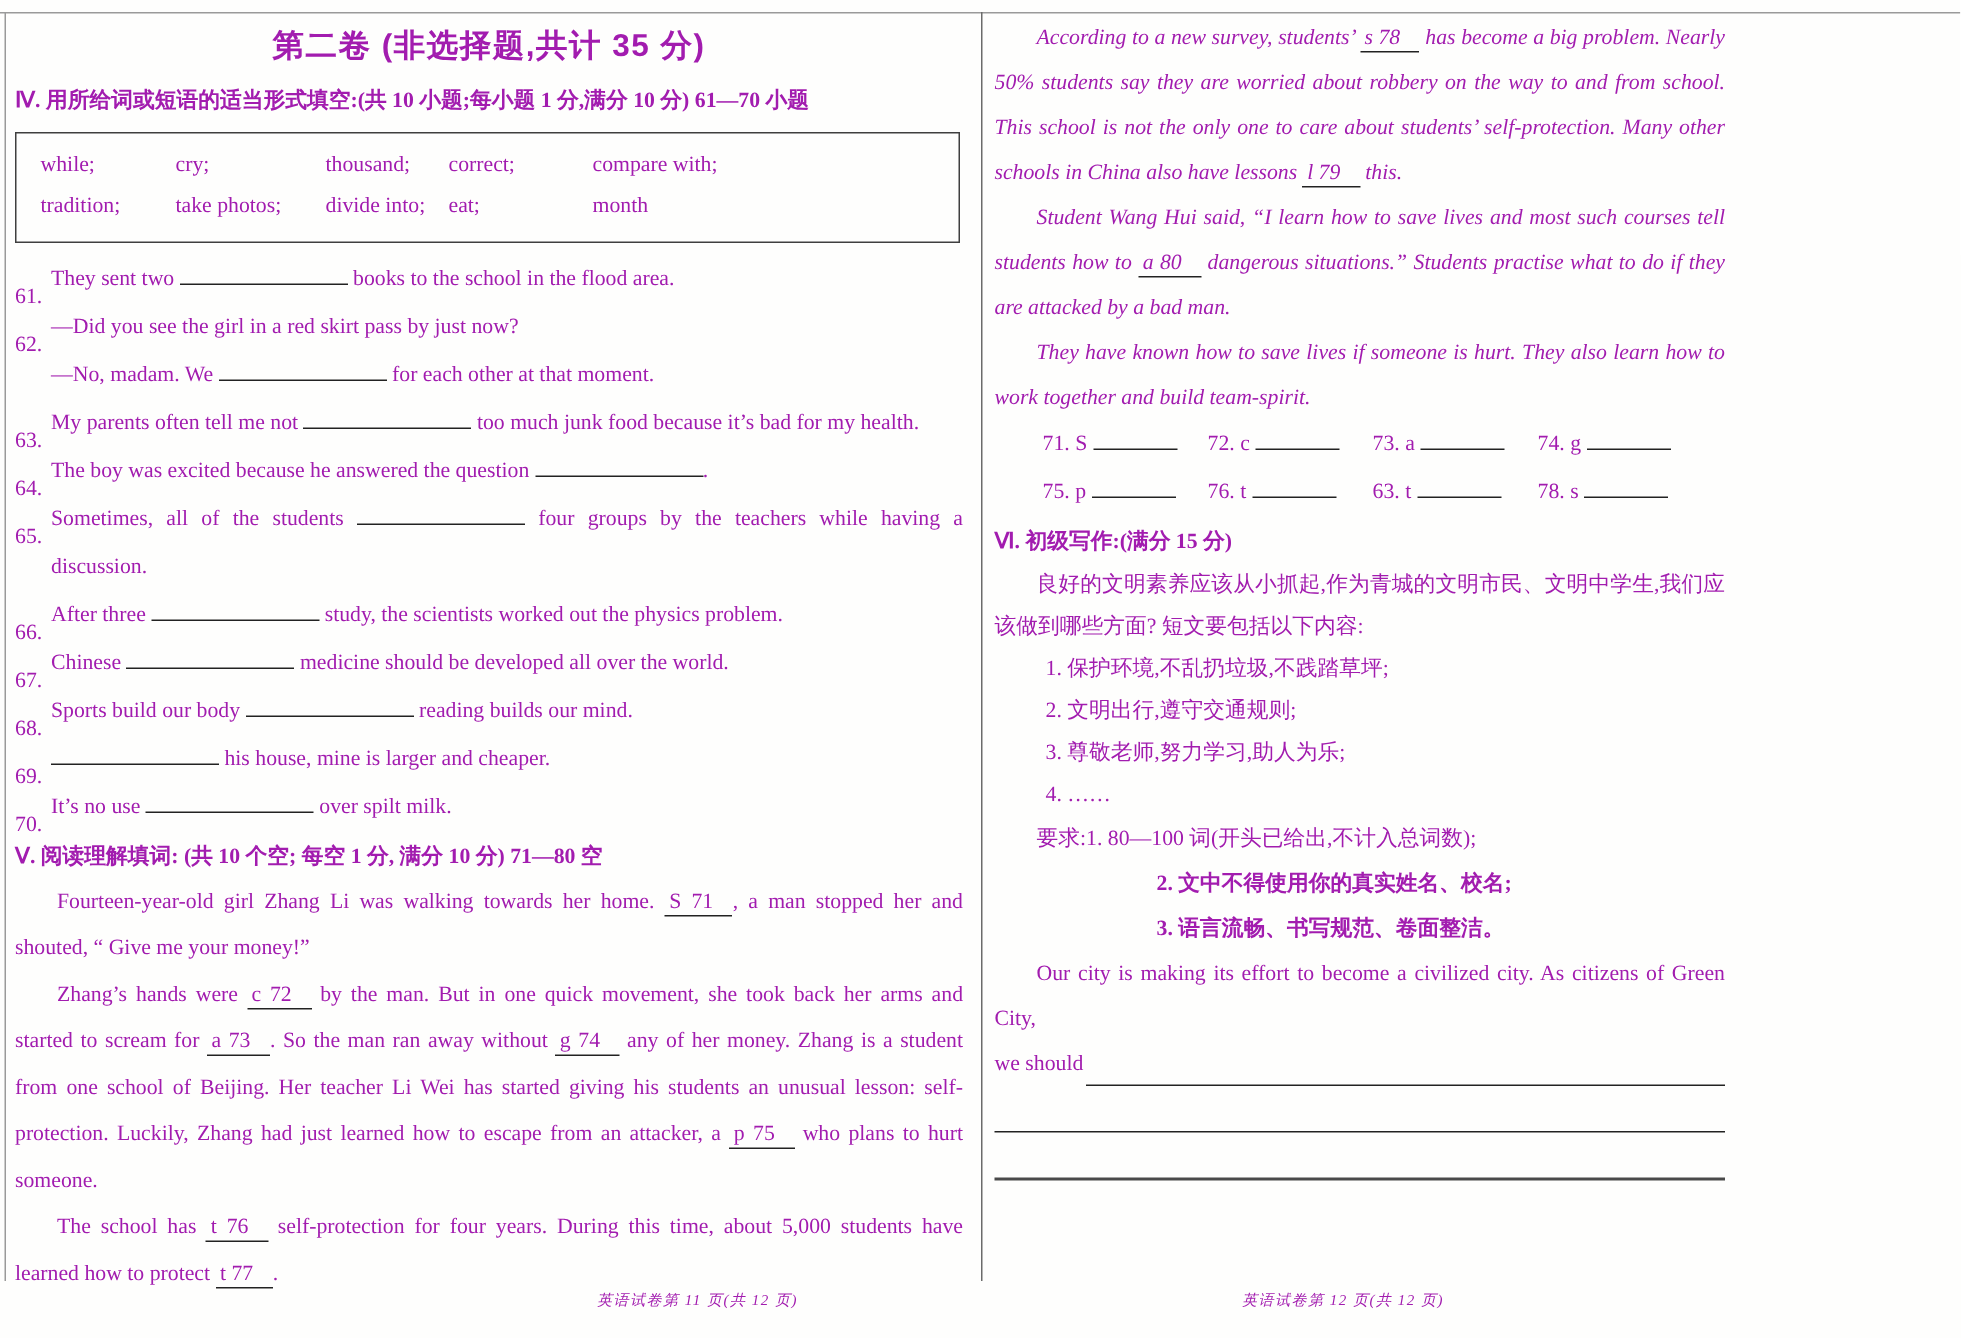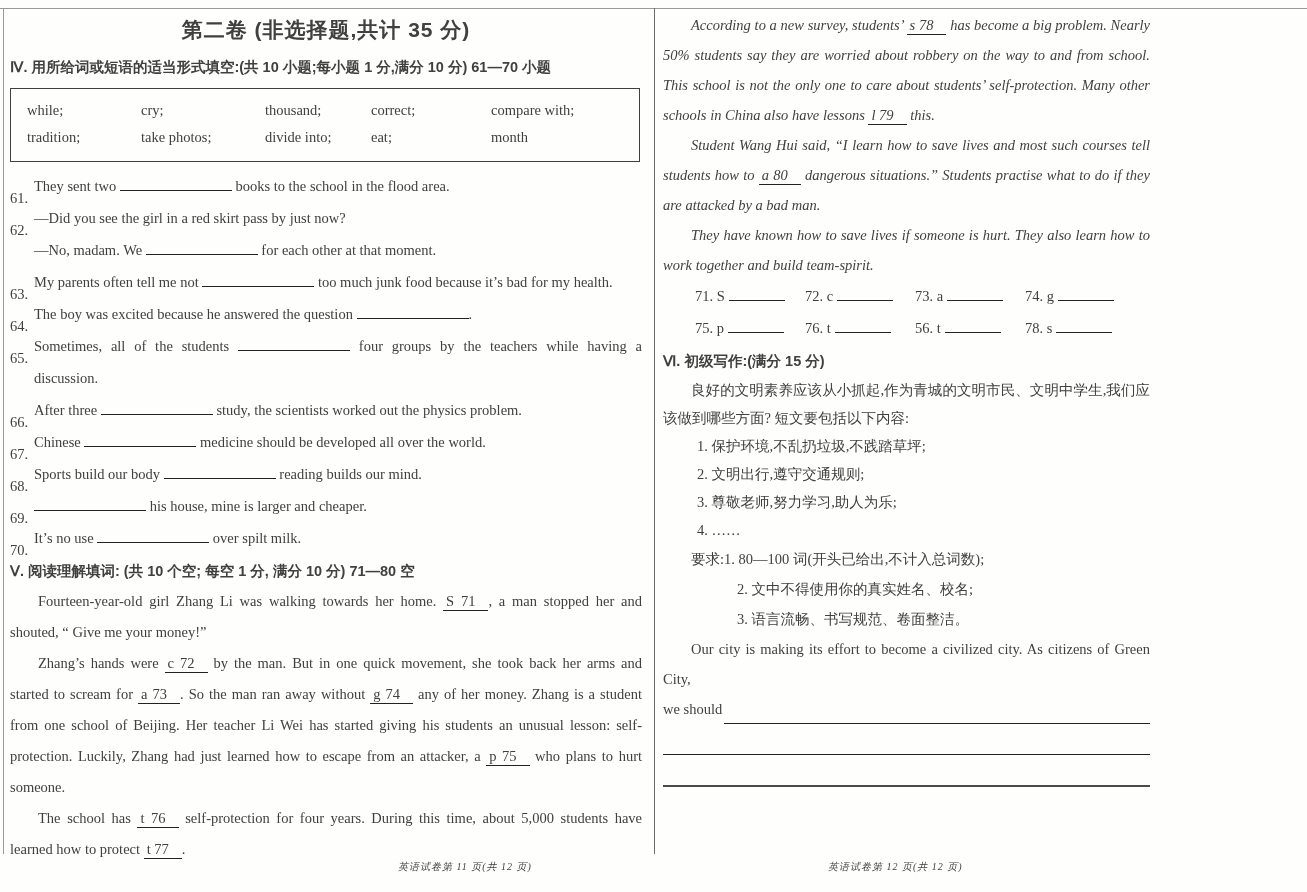--- a/index.html
+++ b/index.html
@@ -1,55 +1,55 @@
 <!DOCTYPE html>
 <html><head>
 <meta charset="utf-8">
 <style>
   html,body { margin:0; padding:0; background:#ffffff; }
   .sheet {
     position:relative; width:1307px; height:892px; overflow:hidden;
-    background:#fefefd; color:#404040;
+    background:#fefefd; color:#a21caf;
     font-family:"Liberation Serif", serif; font-size:14.5px;
   }
   .top-rule  { position:absolute; left:0; top:8px; width:1307px; height:1px; background:#9a9a9a; }
   .left-rule { position:absolute; left:3px; top:8px; width:1px; height:846px; background:#9a9a9a; }
   .divider   { position:absolute; left:654px; top:8px; width:1px; height:846px; background:#6b6b6b; }
 
   .col-left  { position:absolute; left:10px;  top:12px; width:632px; }
   .col-right { position:absolute; left:663px; top:10px; width:487px; }
 
   .title {
     text-align:center; font-family:"Liberation Sans", sans-serif;
     font-weight:bold; font-size:21px; margin:4px 0 10px 0; letter-spacing:1px;
   }
   .sec-head {
-    font-family:Liberation Sans, sans-serif; font-weight:bold;
+    font-family:Liberation Serif, serif; font-weight:bold;
     font-size:14.5px; line-height:26px; margin:4px 0 2px 0;
   }
   .word-box { border:1.5px solid #3f3f3f; margin:8px 2px 8px 0; padding:8px 4px 10px 16px; }
-  .word-row { display:grid; grid-template-columns:90px 100px 82px 96px auto; line-height:27px;gap:24px; }
+  .word-row { display:grid; grid-template-columns:90px 100px 82px 96px auto; line-height:27px; }
 
   .q { position:relative; padding-left:24px; line-height:32px; text-align:justify; }
   .q .qnum { position:absolute; left:0; top:12px; }
 
   .para  { margin:0; line-height:31px; text-align:justify; text-indent:28px; }
   .rpara { margin:0; line-height:30px; text-align:justify; text-indent:28px;font-style:italic; }
 
   .ub { border-bottom:1px solid #222; padding:0 13px 1px 3px; white-space:nowrap; }
   .blank { display:inline-block; border-bottom:1px solid #222; height:0.95em; }
 
   .ans-grid { display:grid; grid-template-columns:110px 110px 110px auto; padding-left:32px; line-height:32px; }
   .acell { white-space:nowrap; }
   .ab { width:56px; margin-left:4px; }
 
   .prompt { margin:2px 0 0 0; line-height:28px; text-align:justify; text-indent:28px; }
   .list-item { margin-left:34px; line-height:28px; }
   .req1 { margin-left:28px; line-height:30px; }
-  .req  { margin-left:74px; line-height:30px; }
+  .req  { margin-left:108px; line-height:30px;font-weight:bold; }
   .open-p { margin:0; line-height:30px; text-align:justify; text-indent:28px; }
   .writeline { display:flex; line-height:30px; }
   .flexfill { flex:1; border-bottom:1px solid #222; margin-left:2px; }
   .blankline  { height:30px; border-bottom:1px solid #222; }
   .blankline.last { border-bottom:2px solid #4a4a4a; }
 
   .footer { position:absolute; top:860px; font-size:10px; font-style:italic; letter-spacing:1px; }
   .footer-left  { left:398px; }
   .footer-right { left:828px;text-align:right; }
 </style>
@@ -139,21 +139,21 @@
 
     <div class="ans-grid">
       <span class="acell"><span>71. S</span><span class="blank ab"></span></span>
       <span class="acell"><span>72. c</span><span class="blank ab"></span></span>
       <span class="acell"><span>73. a</span><span class="blank ab"></span></span>
       <span class="acell"><span>74. g</span><span class="blank ab"></span></span>
     </div>
     <div class="ans-grid">
       <span class="acell"><span>75. p</span><span class="blank ab"></span></span>
       <span class="acell"><span>76. t</span><span class="blank ab"></span></span>
-      <span class="acell"><span>56. t</span><span class="blank ab"></span></span>
+      <span class="acell"><span>63. t</span><span class="blank ab"></span></span>
       <span class="acell"><span>78. s</span><span class="blank ab"></span></span>
     </div>
 
     <div class="sec-head">Ⅵ. 初级写作:(满分 15 分)</div>
 
     <p class="prompt">良好的文明素养应该从小抓起,作为青城的文明市民、文明中学生,我们应该做到哪些方面? 短文要包括以下内容:</p>
 
     <div class="list-item">1. 保护环境,不乱扔垃圾,不践踏草坪;</div>
     <div class="list-item">2. 文明出行,遵守交通规则;</div>
     <div class="list-item">3. 尊敬老师,努力学习,助人为乐;</div>

